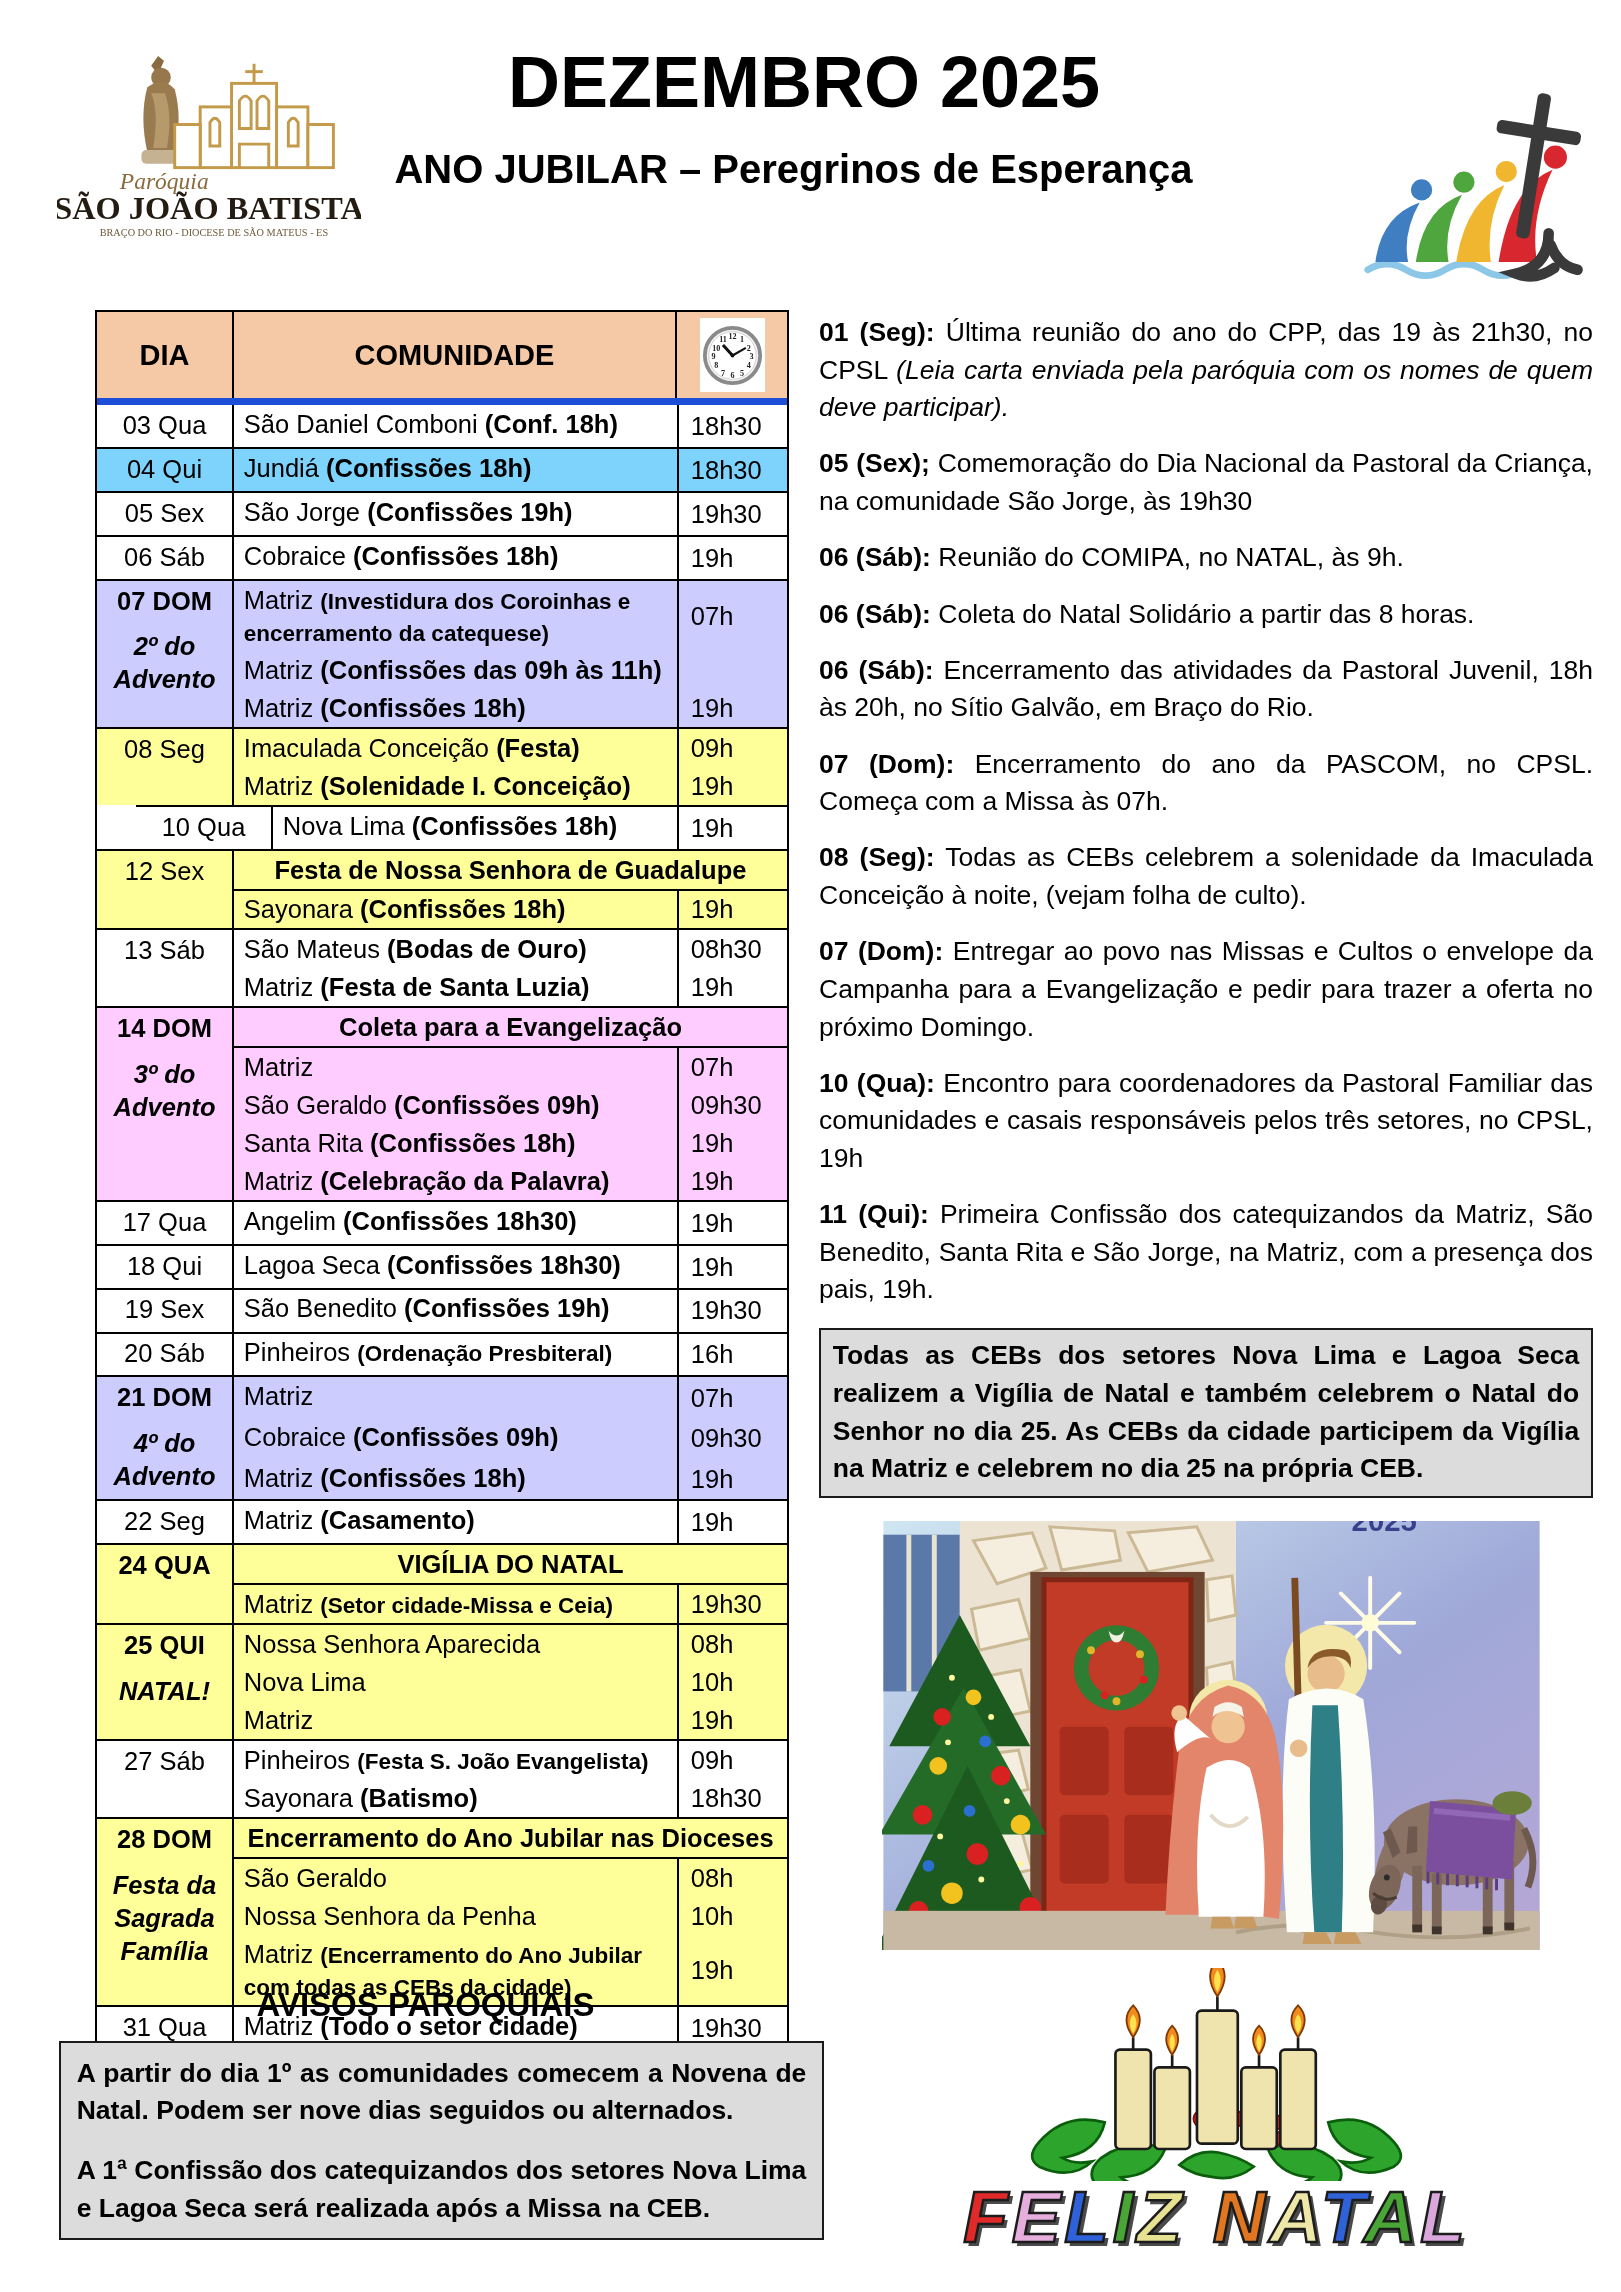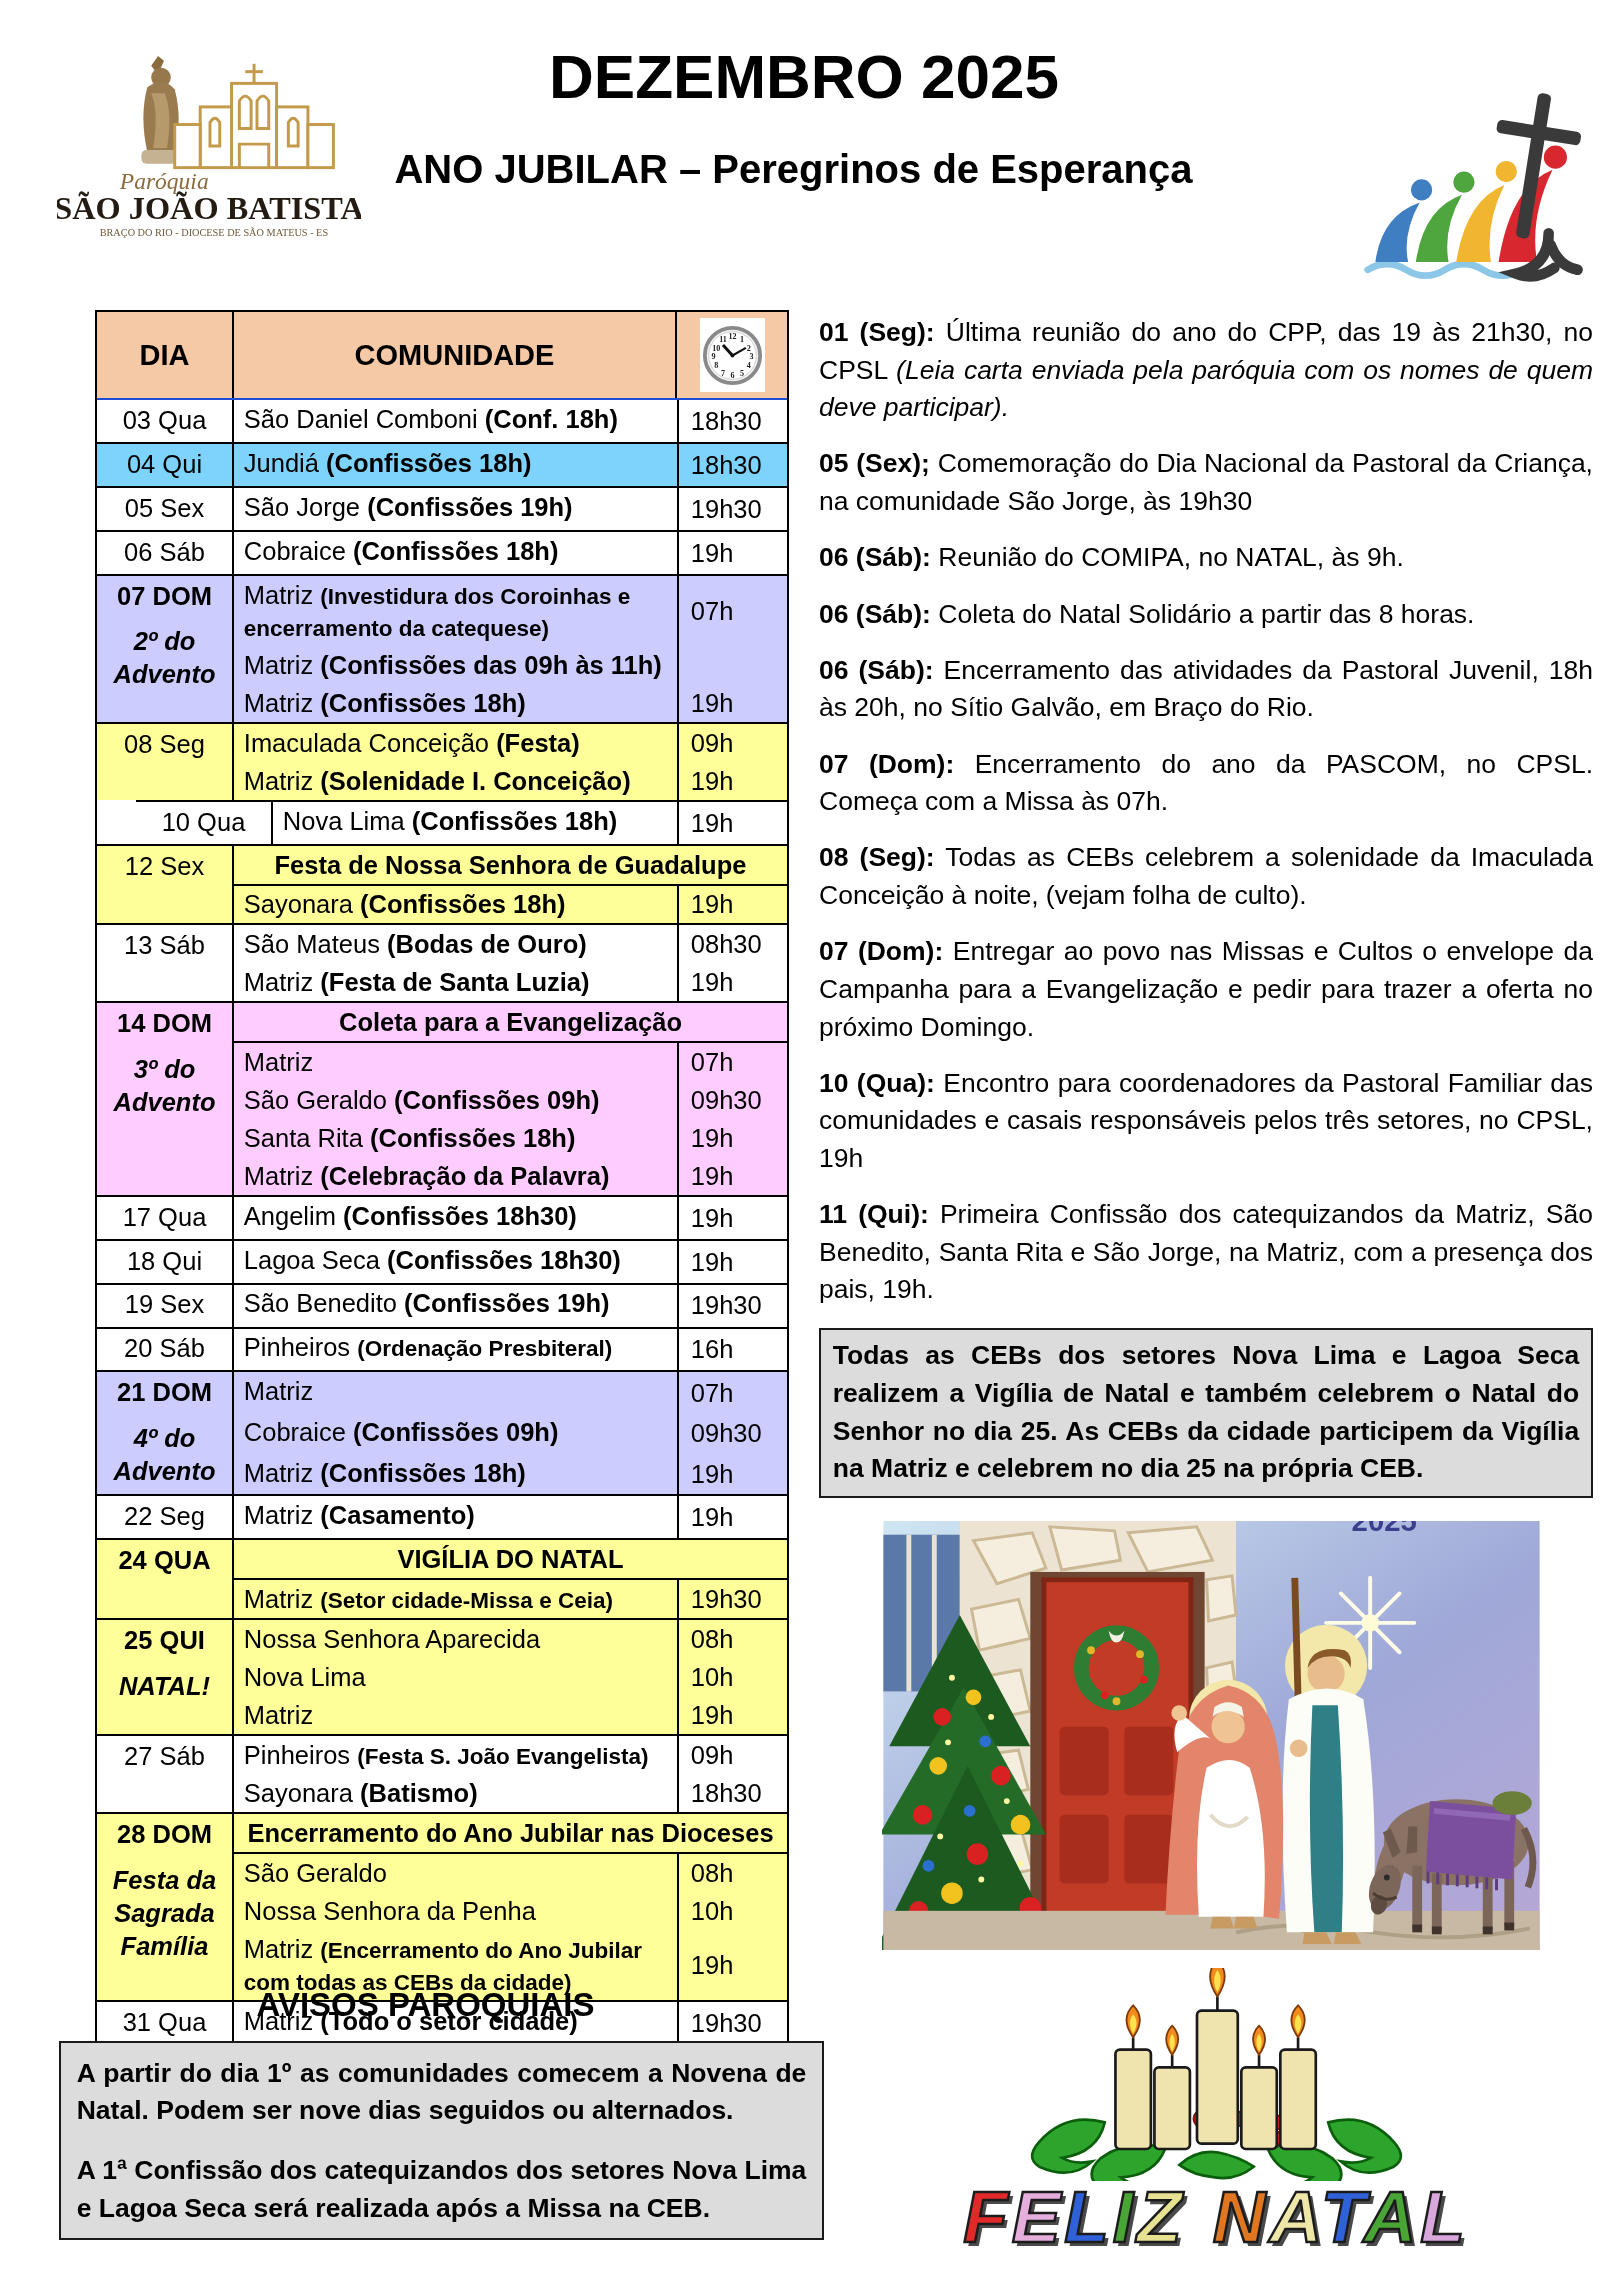--- a/index.html
+++ b/index.html
@@ -2,30 +2,30 @@
 <html><head>
 <meta charset="utf-8">
 <style>
   html,body{margin:0;padding:0;background:#888;}
   .page{position:relative;width:1621px;height:2293px;background:#ffffff;
         font-family:"Liberation Sans",sans-serif;color:#000;overflow:hidden;margin:0 auto;}
 
   
   .parish-logo{position:absolute;left:57px;top:54px;width:304px;height:191px;}
   .main-title{position:absolute;left:363px;top:41px;width:882px;text-align:center;
-              font-size:62px;font-weight:800;letter-spacing:0px;}
+              font-size:72px;font-weight:800;letter-spacing:0px;}
   .sub-title{position:absolute;left:333px;top:147px;width:921px;text-align:center;
              font-size:40px;font-weight:700;}
   .jubilee-logo{position:absolute;left:1360px;top:80px;width:231px;height:214px;}
 
   
   .cal{position:absolute;left:95px;top:310px;width:694px;border:2.9px solid #000;box-sizing:border-box;
        font-size:25.5px;line-height:1.26;}
   .cal-header{display:grid;grid-template-columns:137px 1fr 110px;background:#F5C9A5;
-              border-bottom:2px solid #1d4ed8;text-align:center;font-weight:700;font-size:29px;height:86px;}
+              border-bottom:7px solid #1d4ed8;text-align:center;font-weight:700;font-size:29px;height:86px;}
   .cal-header .hc{display:flex;align-items:center;justify-content:center;}
   .cal-header .hc1,.cal-header .hc2{border-right:2px solid #000;}
   .clock-box{background:#fff;width:65px;height:74px;display:flex;align-items:center;justify-content:center;}
   .cal-block{display:grid;grid-template-columns:137px 1fr;border-top:2px solid #000;}
   .cal-block:first-child{border-top:none;}
   .day-cell{border-right:2px solid #000;text-align:center;padding:3.9px 3.9px 5.9px;}
   .day-label{white-space:nowrap;}
   .day-label.bold{font-weight:700;}
   .day-sub{font-weight:700;font-style:italic;margin-top:13.7px;line-height:1.3;}
   .content-cell{display:flex;flex-direction:column;}

